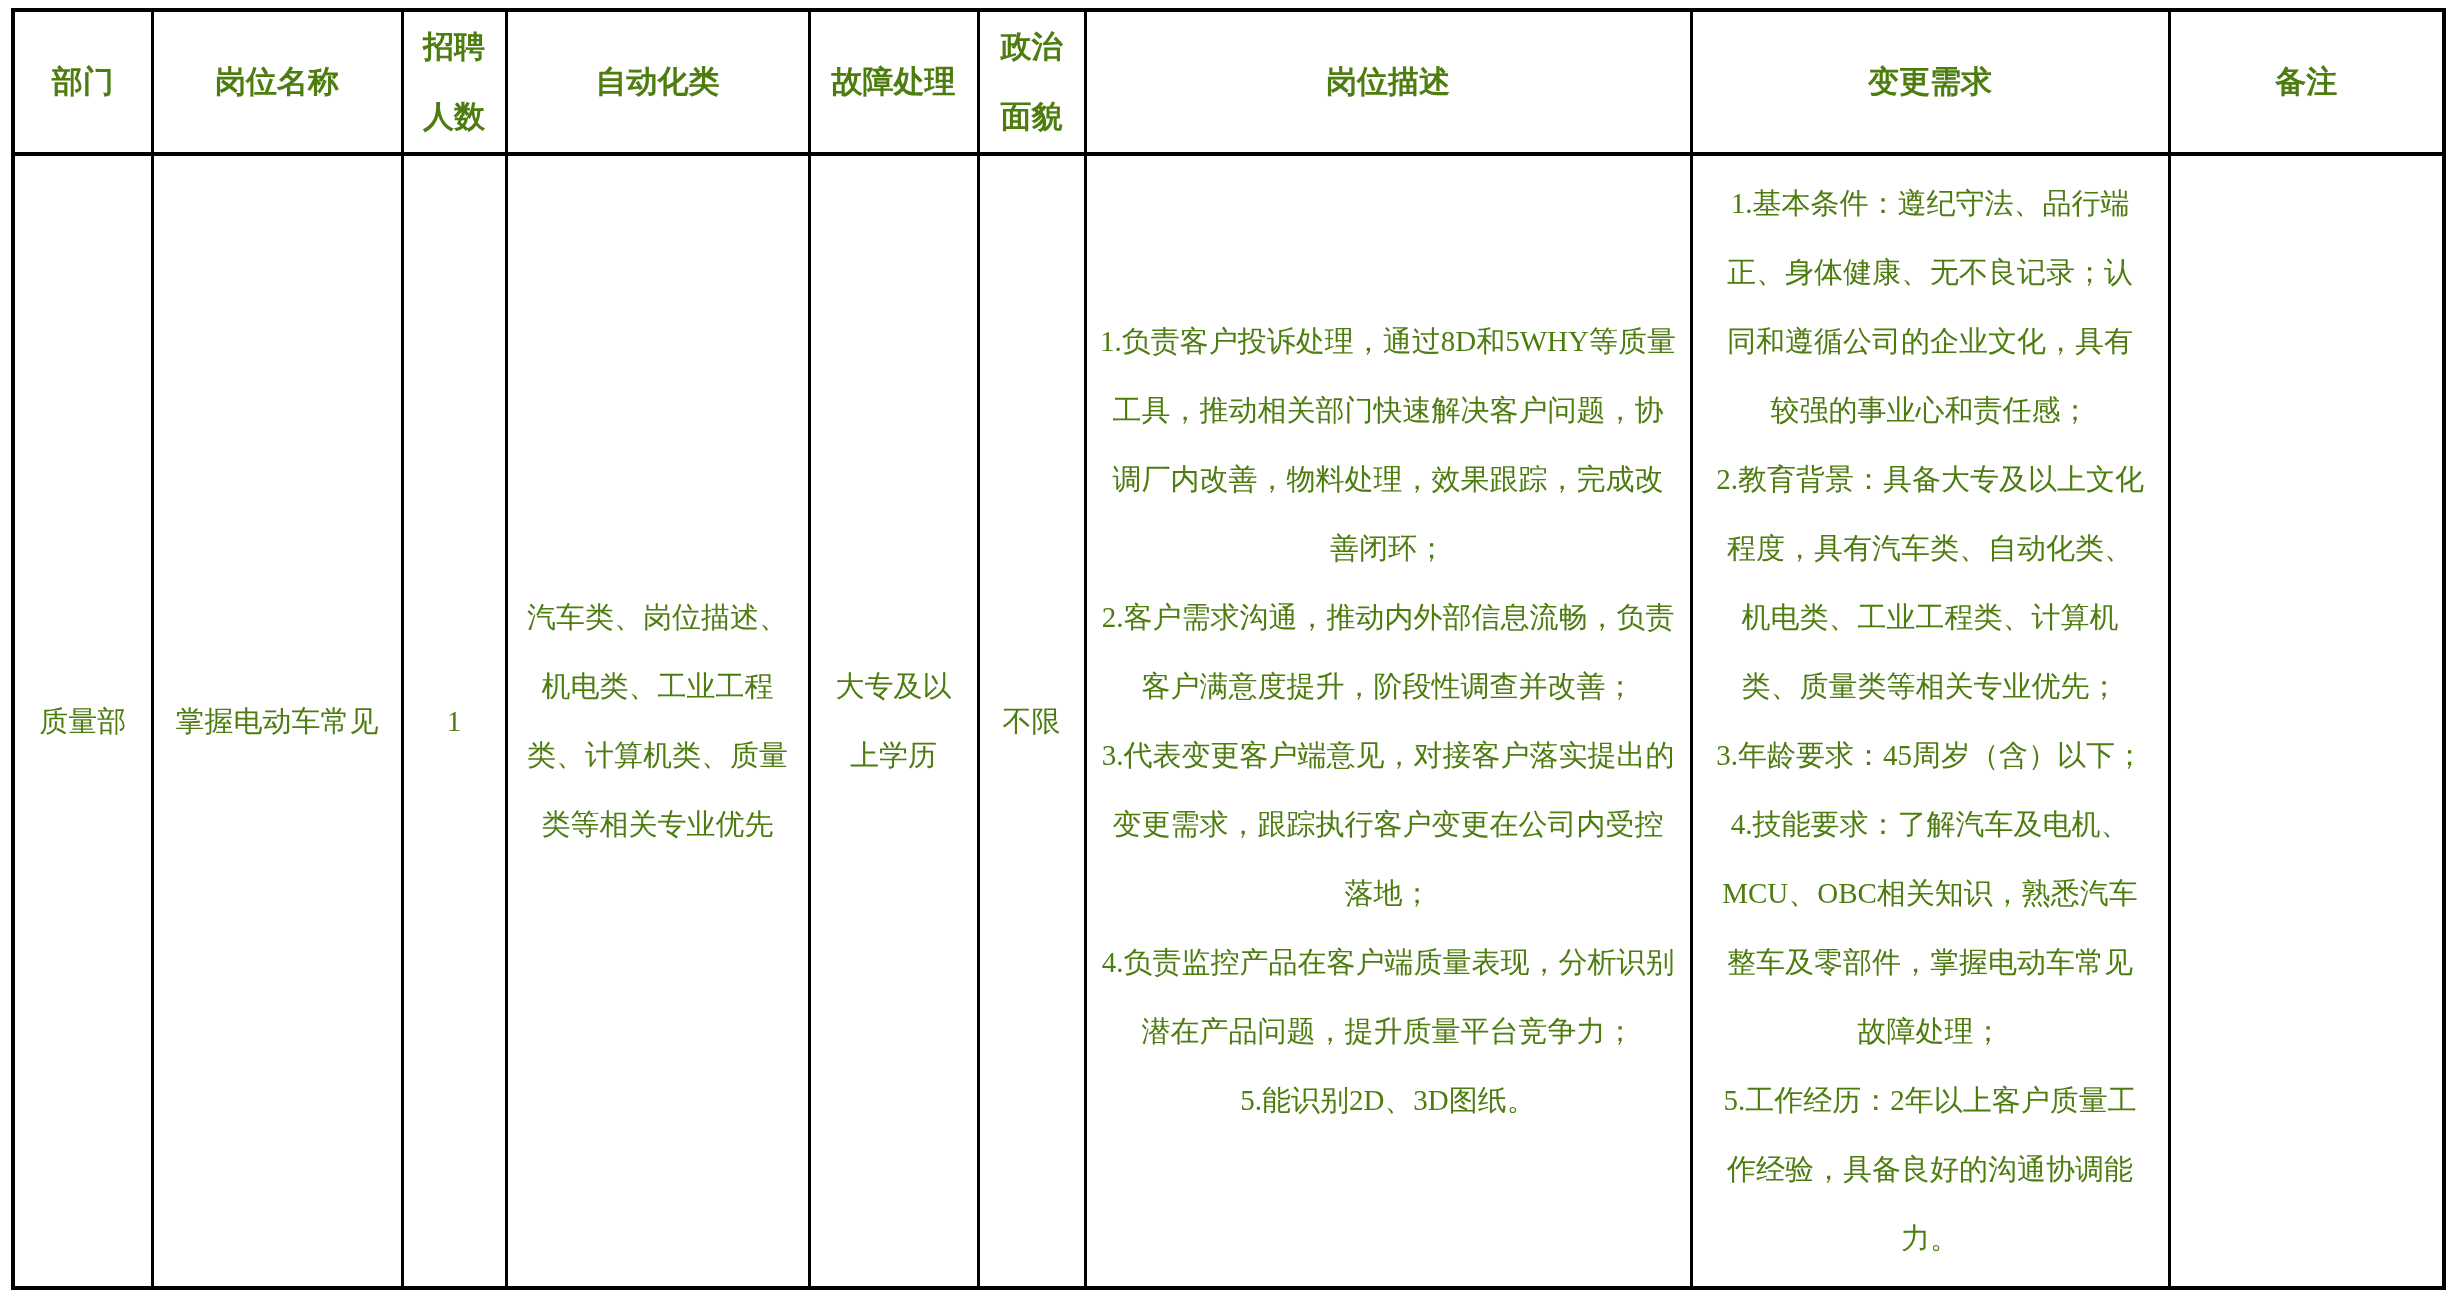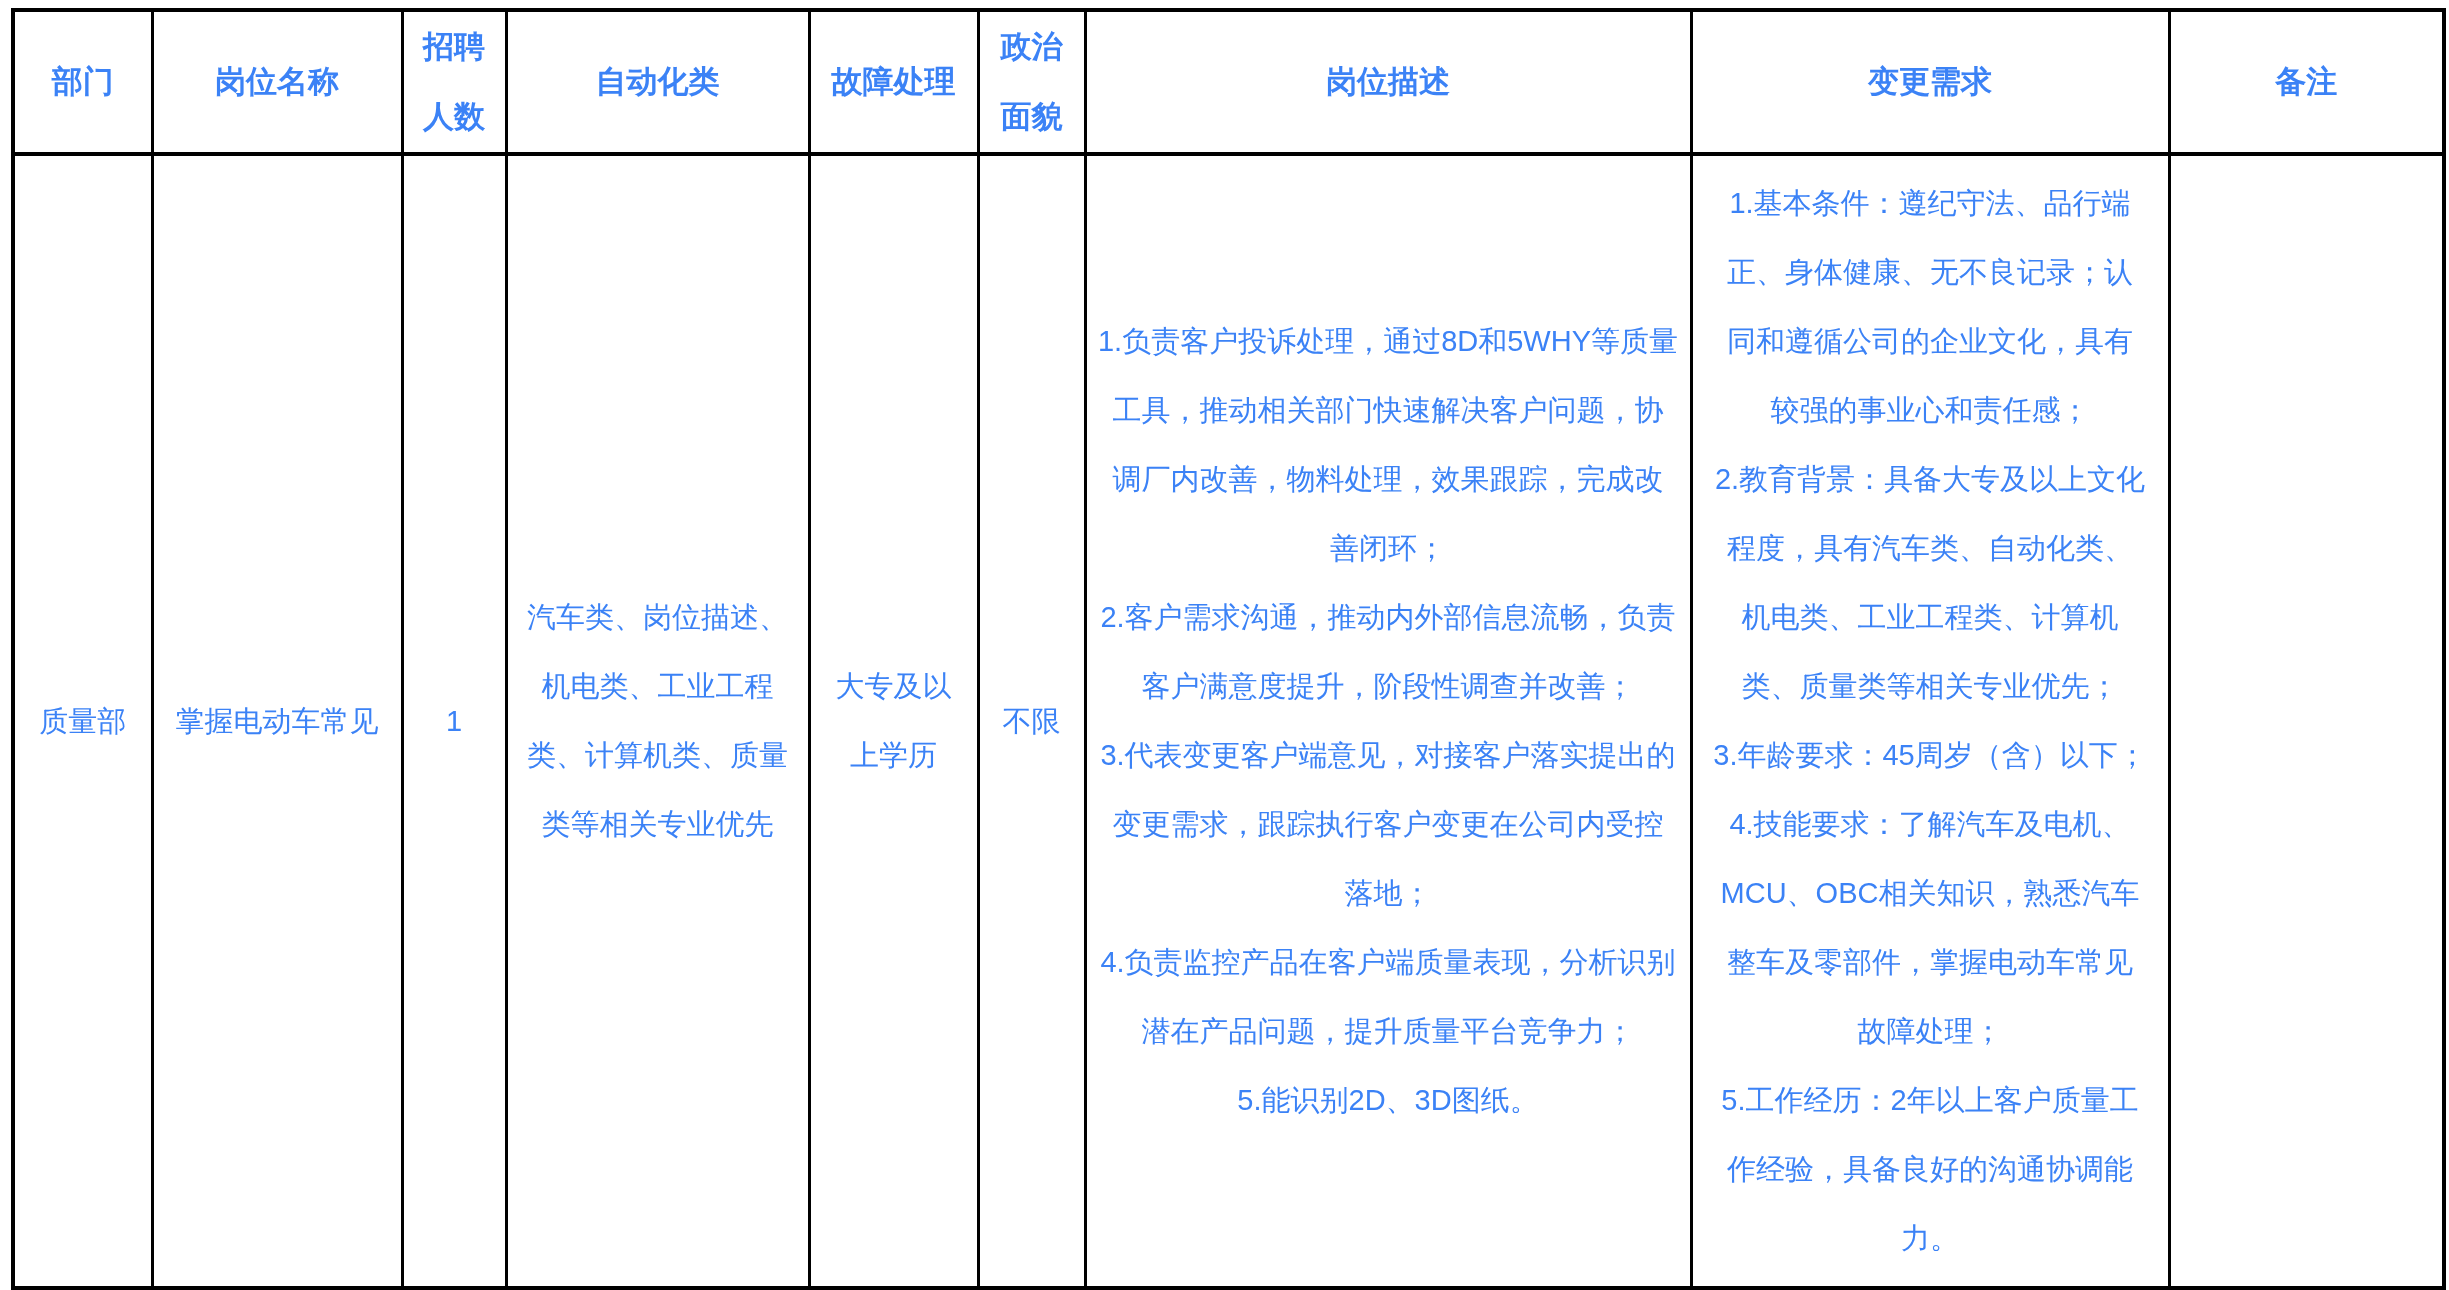--- a/index.html
+++ b/index.html
@@ -22,34 +22,34 @@
     table-layout: fixed;
     border: 4px solid #000;
   }
   table.recruit th,
   table.recruit td {
     border: 3px solid #000;
     text-align: center;
     vertical-align: middle;
     white-space: pre-line;
     padding: 0 6px;
-    color: #3b82f6;
+    color: #4d7c0f;
     overflow: hidden;
   }
   table.recruit th {
     height: 140px;
     font-family: "Liberation Sans", "DejaVu Sans", sans-serif;
     font-weight: bold;
     font-size: 31px;
     line-height: 70px;
     border-bottom-width: 4px;
   }
   table.recruit td {
     height: 1130px;
-    font-family: Liberation Sans, sans-serif;
+    font-family: Liberation Serif, serif;
     font-weight: normal;
     font-size: 29px;
     line-height: 69px;
   }
   col.c-dept      { width: 139px; }
   col.c-position  { width: 250px; }
   col.c-headcount { width: 104px; }
   col.c-major     { width: 303px; }
   col.c-edu       { width: 169px; }
   col.c-political { width: 107px; }

